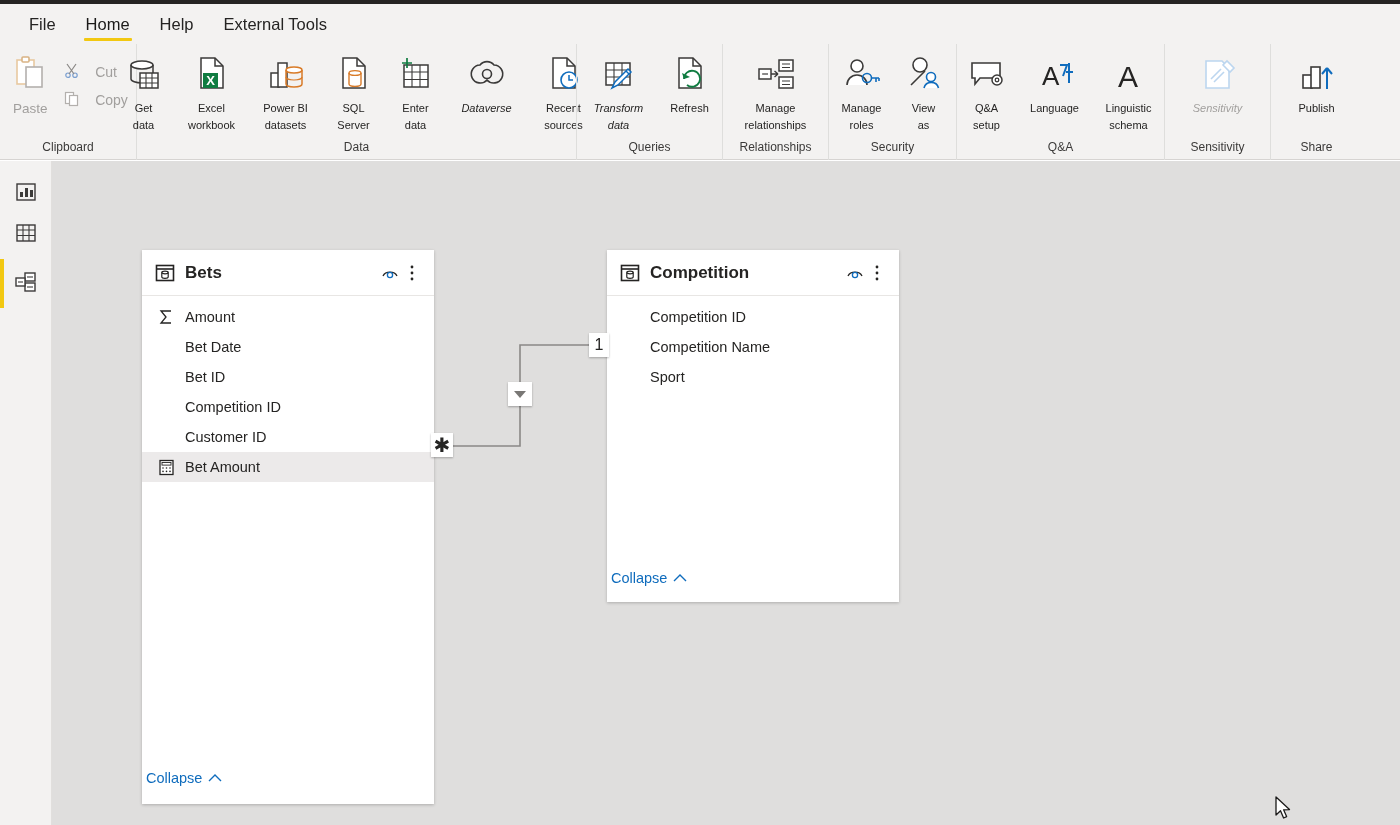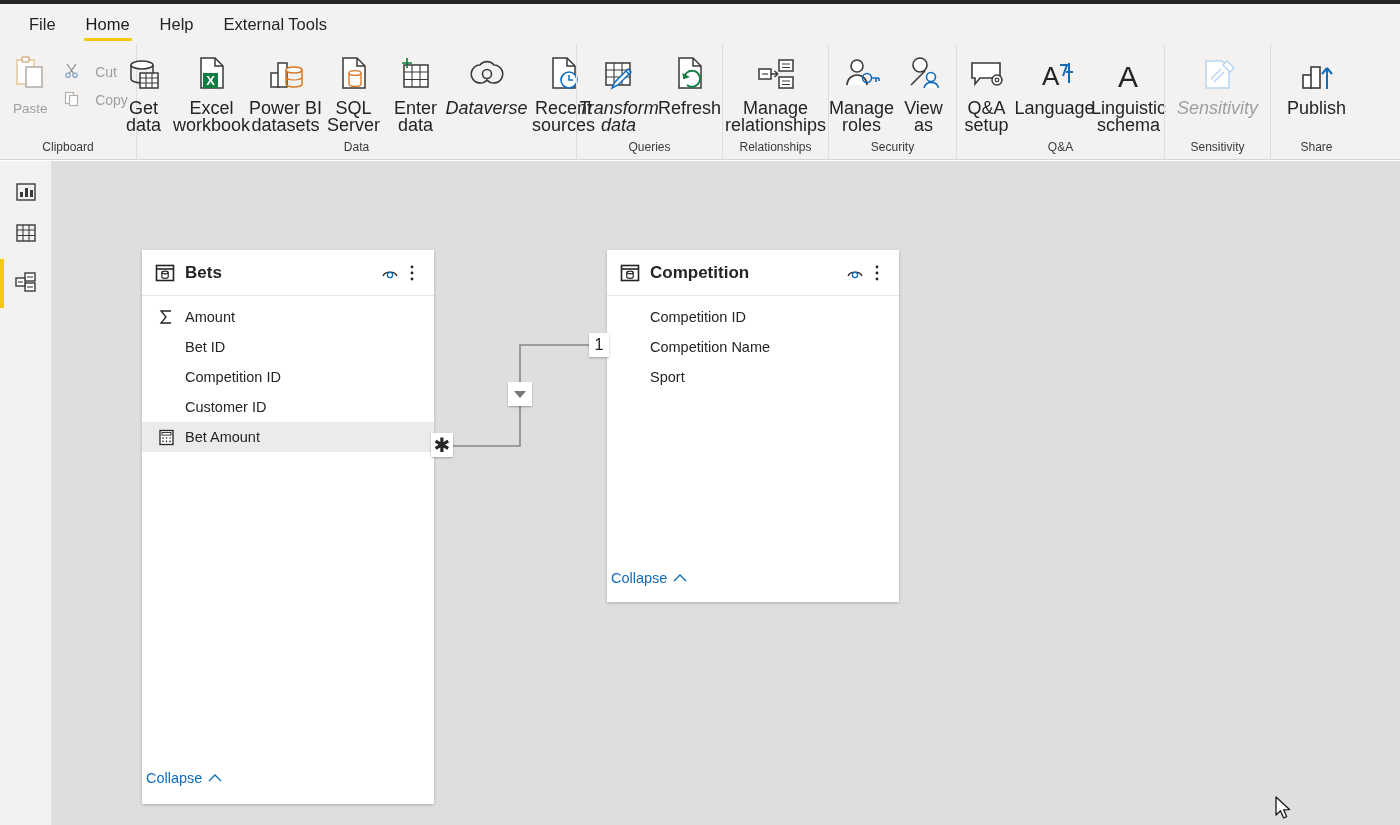--- a/index.html
+++ b/index.html
@@ -59,21 +59,21 @@
 
   .bigbtn {
     width: 68px; min-height: 92px;
     display: flex; flex-direction: column; align-items: center;
     padding-top: 6px; cursor: default;
   }
   .bigbtn .ico {
     height: 44px; display: flex; align-items: center; justify-content: center;
   }
   .bigbtn .lbl {
-    font-size: 18px; color: #252423; text-align: center;
+    font-size: 11px; color: #252423; text-align: center;
     line-height: 17px; margin-top: 2px; white-space: pre-line;
   }
   .bigbtn.dim .lbl { color: #a19f9d; }
   .bigbtn.w80 { width: 80px; font-style: italic; }
   .bigbtn.w74 { width: 74px; }
   .bigbtn.w62 { width: 62px; }
   .bigbtn.w90 { width: 90px; }
   .caret { font-size: 10px; color: #605e5c; }
 
   
@@ -544,20 +544,24 @@
         <div class="field">
           <span class="fico">
             <svg width="16" height="16" viewBox="0 0 16 16">
               <path d="M13 2 H3 l5 6 -5 6 h10" fill="none" stroke="#252423" stroke-width="1.3"></path>
             </svg>
           </span>
           <span class="fname">Amount</span>
         </div>
         <div class="field">
           <span class="fico"></span>
+          <span class="fname">Bet Date</span>
+        </div>
+        <div class="field">
+          <span class="fico"></span>
           <span class="fname">Bet ID</span>
         </div>
         <div class="field">
           <span class="fico"></span>
           <span class="fname">Competition ID</span>
         </div>
         <div class="field">
           <span class="fico"></span>
           <span class="fname">Customer ID</span>
         </div>

